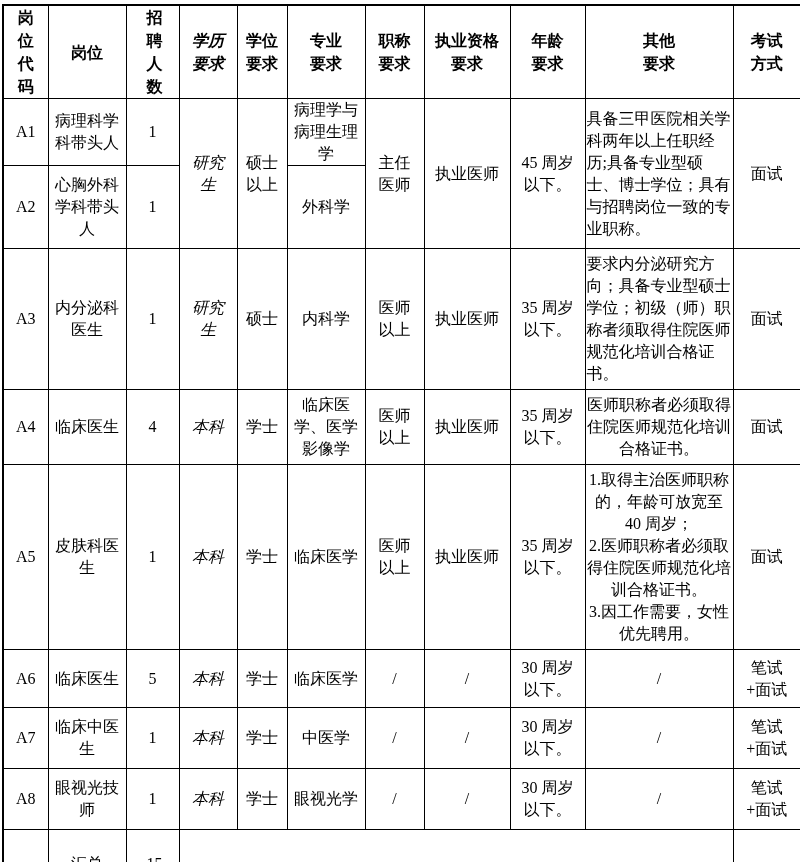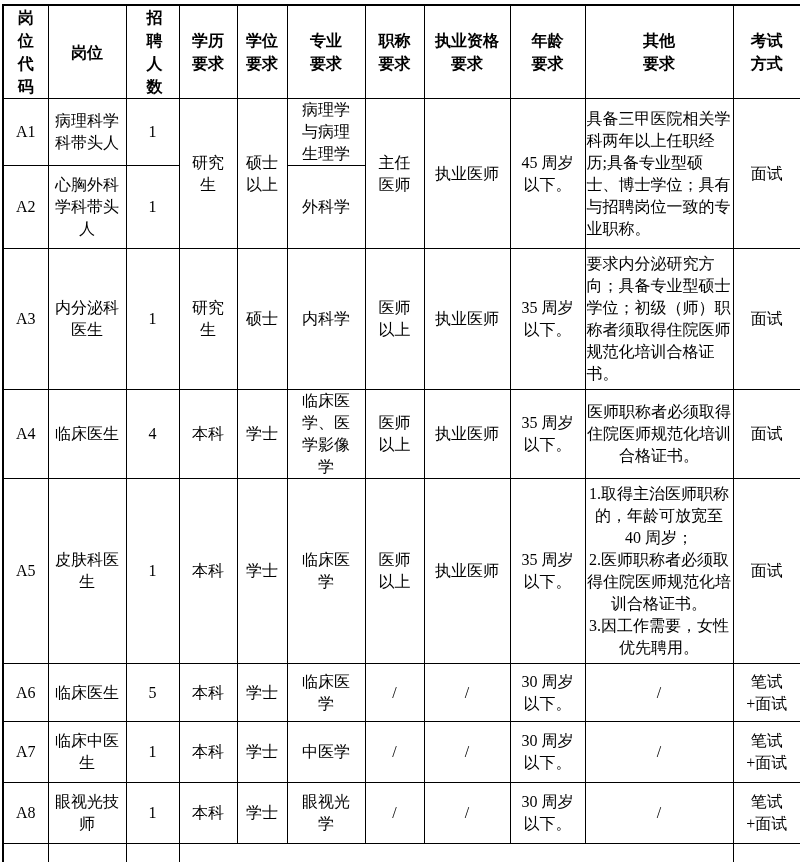--- a/index.html
+++ b/index.html
@@ -26,23 +26,23 @@
   }
   td.hd {
     font-weight:bold;
     white-space:pre-line;
     line-height:23px;
   }
   
   .c-code  { padding:0 7px; }
   .c-post  { padding:8px 5px; }
   .c-count { padding:0 20px; }
-  .c-edu   { padding:12px 6px; }
+  .c-edu   { padding:12px 6px;font-style:italic; }
   .c-deg   { padding:0 4px; }
-  .c-major { padding:0 13px; }
+  .c-major { padding:0 5px; }
   .c-title { padding:14px 6px; }
   .c-qual  { padding:0 8px; }
   .c-age   { padding:0 5px; }
   .c-other { padding:4px 1px; }
   .c-exam  { padding:0 9px;margin-top:12px; }
   .align-left   { text-align:left; }
   .align-center { text-align:center; }
   
   tr.r-head { height:92px; }
   tr.r-a1   { height:67px; }

